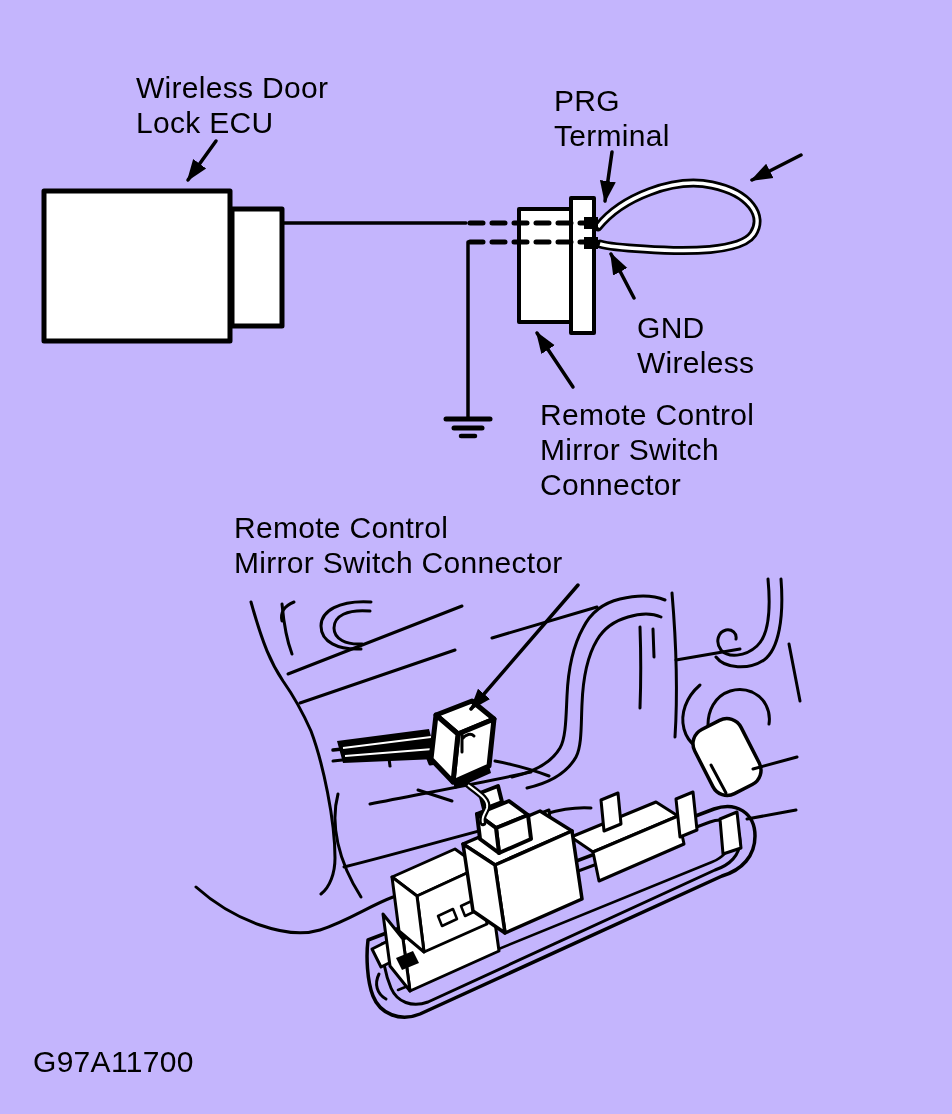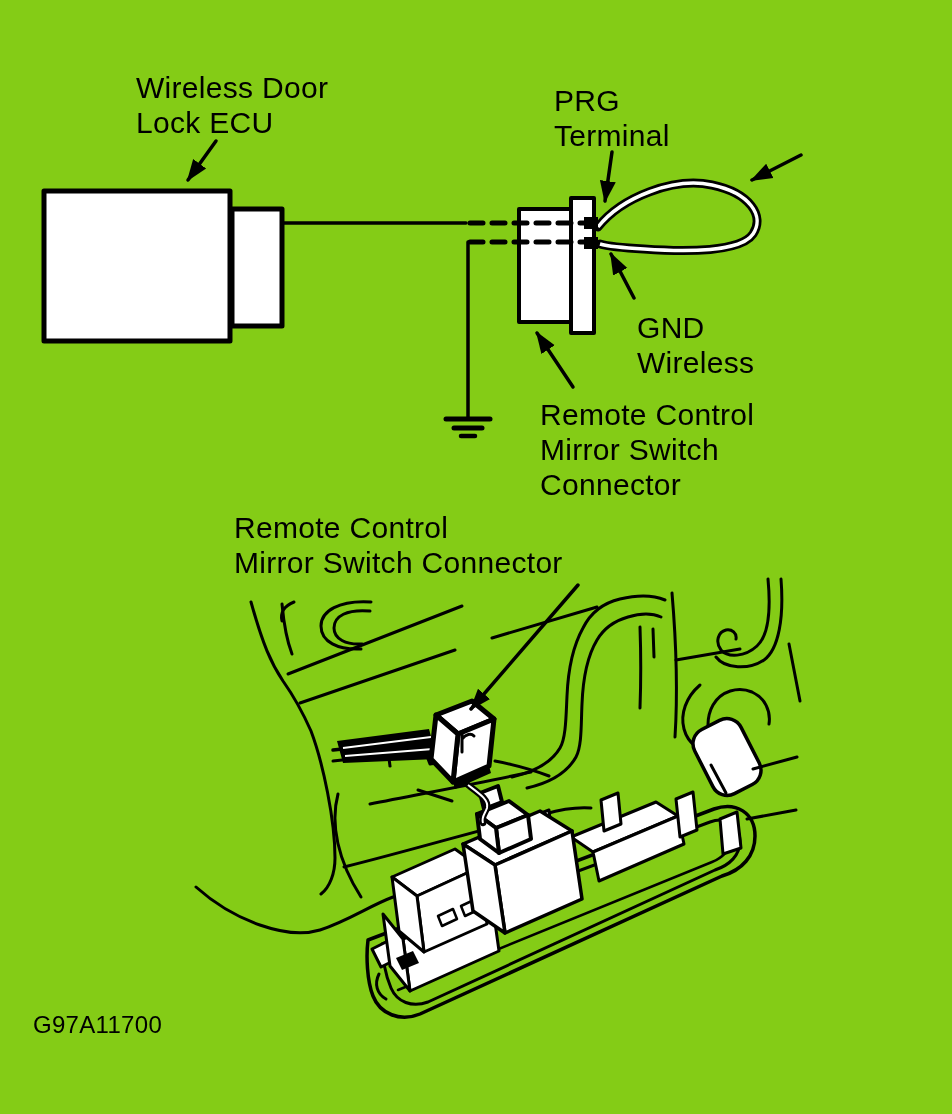--- a/index.html
+++ b/index.html
@@ -1,23 +1,23 @@
 <!DOCTYPE html>
 <html><head>
 <meta charset="utf-8">
 <style>
   html,body{margin:0;padding:0;background:#ffffff;}
   body{width:952px;height:1114px;overflow:hidden;}
-  .canvas{position:relative;width:952px;height:1114px;background:#84cc16;
+  .canvas{position:relative;width:952px;height:1114px;background:#c4b5fd;
           font-family:"Liberation Sans",sans-serif;color:#000;}
   .canvas svg{position:absolute;left:0;top:0;}
   .lbl{position:absolute;white-space:pre-line;color:#000;
        font-family:"Liberation Sans",sans-serif;
        font-size:30px;line-height:35px;letter-spacing:0.3px;}
-  .lbl.small{font-size:24px;line-height:28px;}
+  .lbl.small{font-size:30px;line-height:28px;margin-top:37px;}
 </style>
 </head>
 <body>
 
 <div class="canvas">
 
 <svg width="952" height="1114" viewBox="0 0 952 1114">
   <defs>
     <marker id="ah" markerUnits="userSpaceOnUse" markerWidth="22" markerHeight="18" viewBox="0 0 22 18" refX="20" refY="9" orient="auto">
       <path d="M0,1 L22,9 L0,17 Z" fill="#000"></path>

